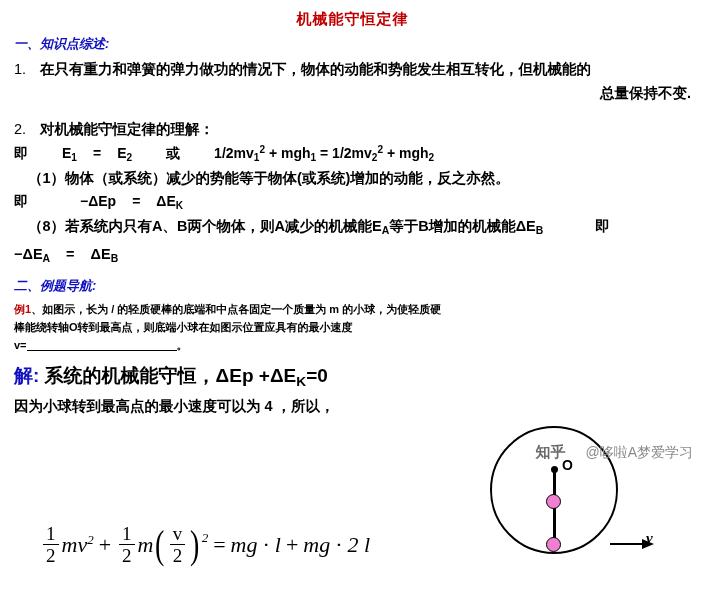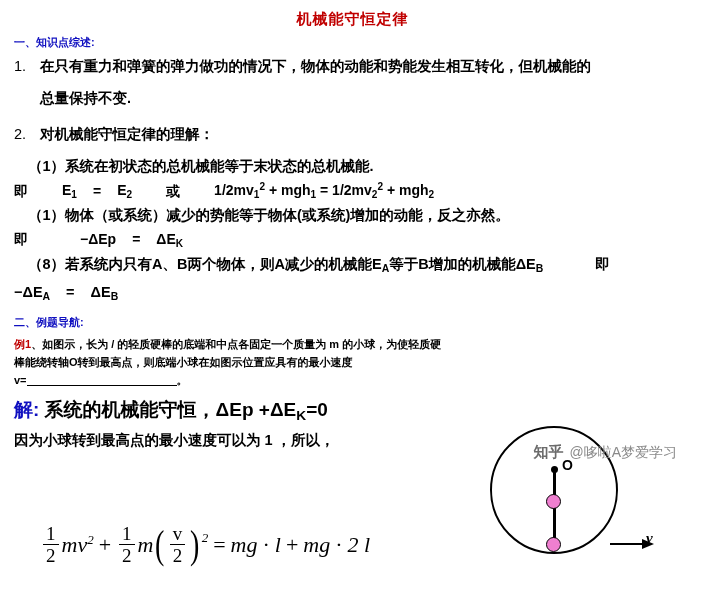--- a/index.html
+++ b/index.html
@@ -26,22 +26,23 @@
     text-align: center;
     color: #c00000;
     font-weight: bold;
     font-size: 15px;
     letter-spacing: 1px;
     margin: 2px 0 6px 0;
   }
   .sec-head {
     color: #1010c0;
     font-weight: bold;
-    font-size: 11px;
+    font-size: 13px;
     margin: 3px 0 6px 0;
+    font-style: italic;
   }
   .line {
     font-size: 14.5px;
     font-weight: bold;
     line-height: 1.55;
     margin: 0 0 4px 0;
   }
   .item {
     display: flex;
     align-items: flex-start;
@@ -228,25 +229,25 @@
     transform: scaleX(0.7);
   }
   .fsup {
     font-size: 13px;
     vertical-align: super;
     font-style: italic;
   }
   .op { margin: 0 5px; font-style: normal; }
   .watermark {
     position: absolute;
-    right: 28px;
+    right: 12px;
     bottom: 6px;
     display: flex;
     align-items: center;
-    gap: 6px;
+    gap: 20px;
     color: #8a8a8a;
     font-size: 14px;
     margin-top: 12px;
   }
   .zhihu-logo {
     color: #6b6b6b;
     font-size: 15px;
     font-weight: bold;
   }
 </style>
@@ -256,30 +257,29 @@
 <div class="page">
 
   <div class="title">机械能守恒定律</div>
 
   <div class="sec-head">一、知识点综述:</div>
 
   <div class="item">
     <span class="num">1.</span>
     <span class="txt">
       <span>在只有重力和弹簧的弹力做功的情况下，物体的动能和势能发生相互转化，但机械能的</span>
-      <div style="margin-top:10px;">总量保持不变.</div>
+      <div style="margin-top:2px;text-align:right;">总量保持不变.</div>
     </span>
   </div>
 
   <div class="item" style="margin-top:14px;">
     <span class="num">2.</span>
     <span class="txt">对机械能守恒定律的理解：</span>
   </div>
 
-  <div class="line indent2" style="margin-top:10px;">（1）系统在初状态的总机械能等于末状态的总机械能.</div>
 
   <div class="eqrow ji">
     <span>即</span><span class="eq-gap"></span><span><span>E</span><sub>1</sub></span><span class="eq-gap-s"></span><span>=</span><span class="eq-gap-s"></span><span><span>E</span><sub>2</sub></span><span class="eq-gap"></span><span>或</span><span class="eq-gap"></span><span><span>1/2mv</span><sub>1</sub><sup>2</sup> <span>+ mgh</span><sub>1</sub> <span>= 1/2mv</span><sub>2</sub><sup>2</sup> <span>+ mgh</span><sub>2</sub></span>
   </div>
 
   <div class="line indent2">（1）物体（或系统）减少的势能等于物体(或系统)增加的动能，反之亦然。</div>
 
   <div class="eqrow ji">
     <span>即</span><span class="eq-gap-l"></span><span>−ΔEp</span><span class="eq-gap-s"></span><span>=</span><span class="eq-gap-s"></span><span><span>ΔE</span><sub>K</sub></span>
   </div>
@@ -298,21 +298,21 @@
     <div><span class="ex-label">例1</span><span>、如图示，长为 / 的轻质硬棒的底端和中点各固定一个质量为 m 的小球，为使轻质硬</span></div>
     <div>棒能绕转轴O转到最高点，则底端小球在如图示位置应具有的最小速度</div>
     <div><span>v=</span><span class="blank"></span><span>。</span></div>
   </div>
 
   <div class="solution">
     <span class="blue-label">解:</span>
     <span>系统的机械能守恒，ΔEp +ΔE</span><sub>K</sub><span>=0</span>
   </div>
 
-  <div class="reason">因为小球转到最高点的最小速度可以为 1 ，所以，</div>
+  <div class="reason">因为小球转到最高点的最小速度可以为 4 ，所以，</div>
 
   <div class="figure">
     <div class="circle"></div>
     <div class="center-dot"></div>
     <div class="o-label">O</div>
     <div class="rod"></div>
     <div class="ball-mid"></div>
     <div class="ball-bot"></div>
     <svg class="v-arrow" viewBox="0 0 44 14">
       <line x1="0" y1="7" x2="34" y2="7" stroke="#000" stroke-width="2.2"></line>

